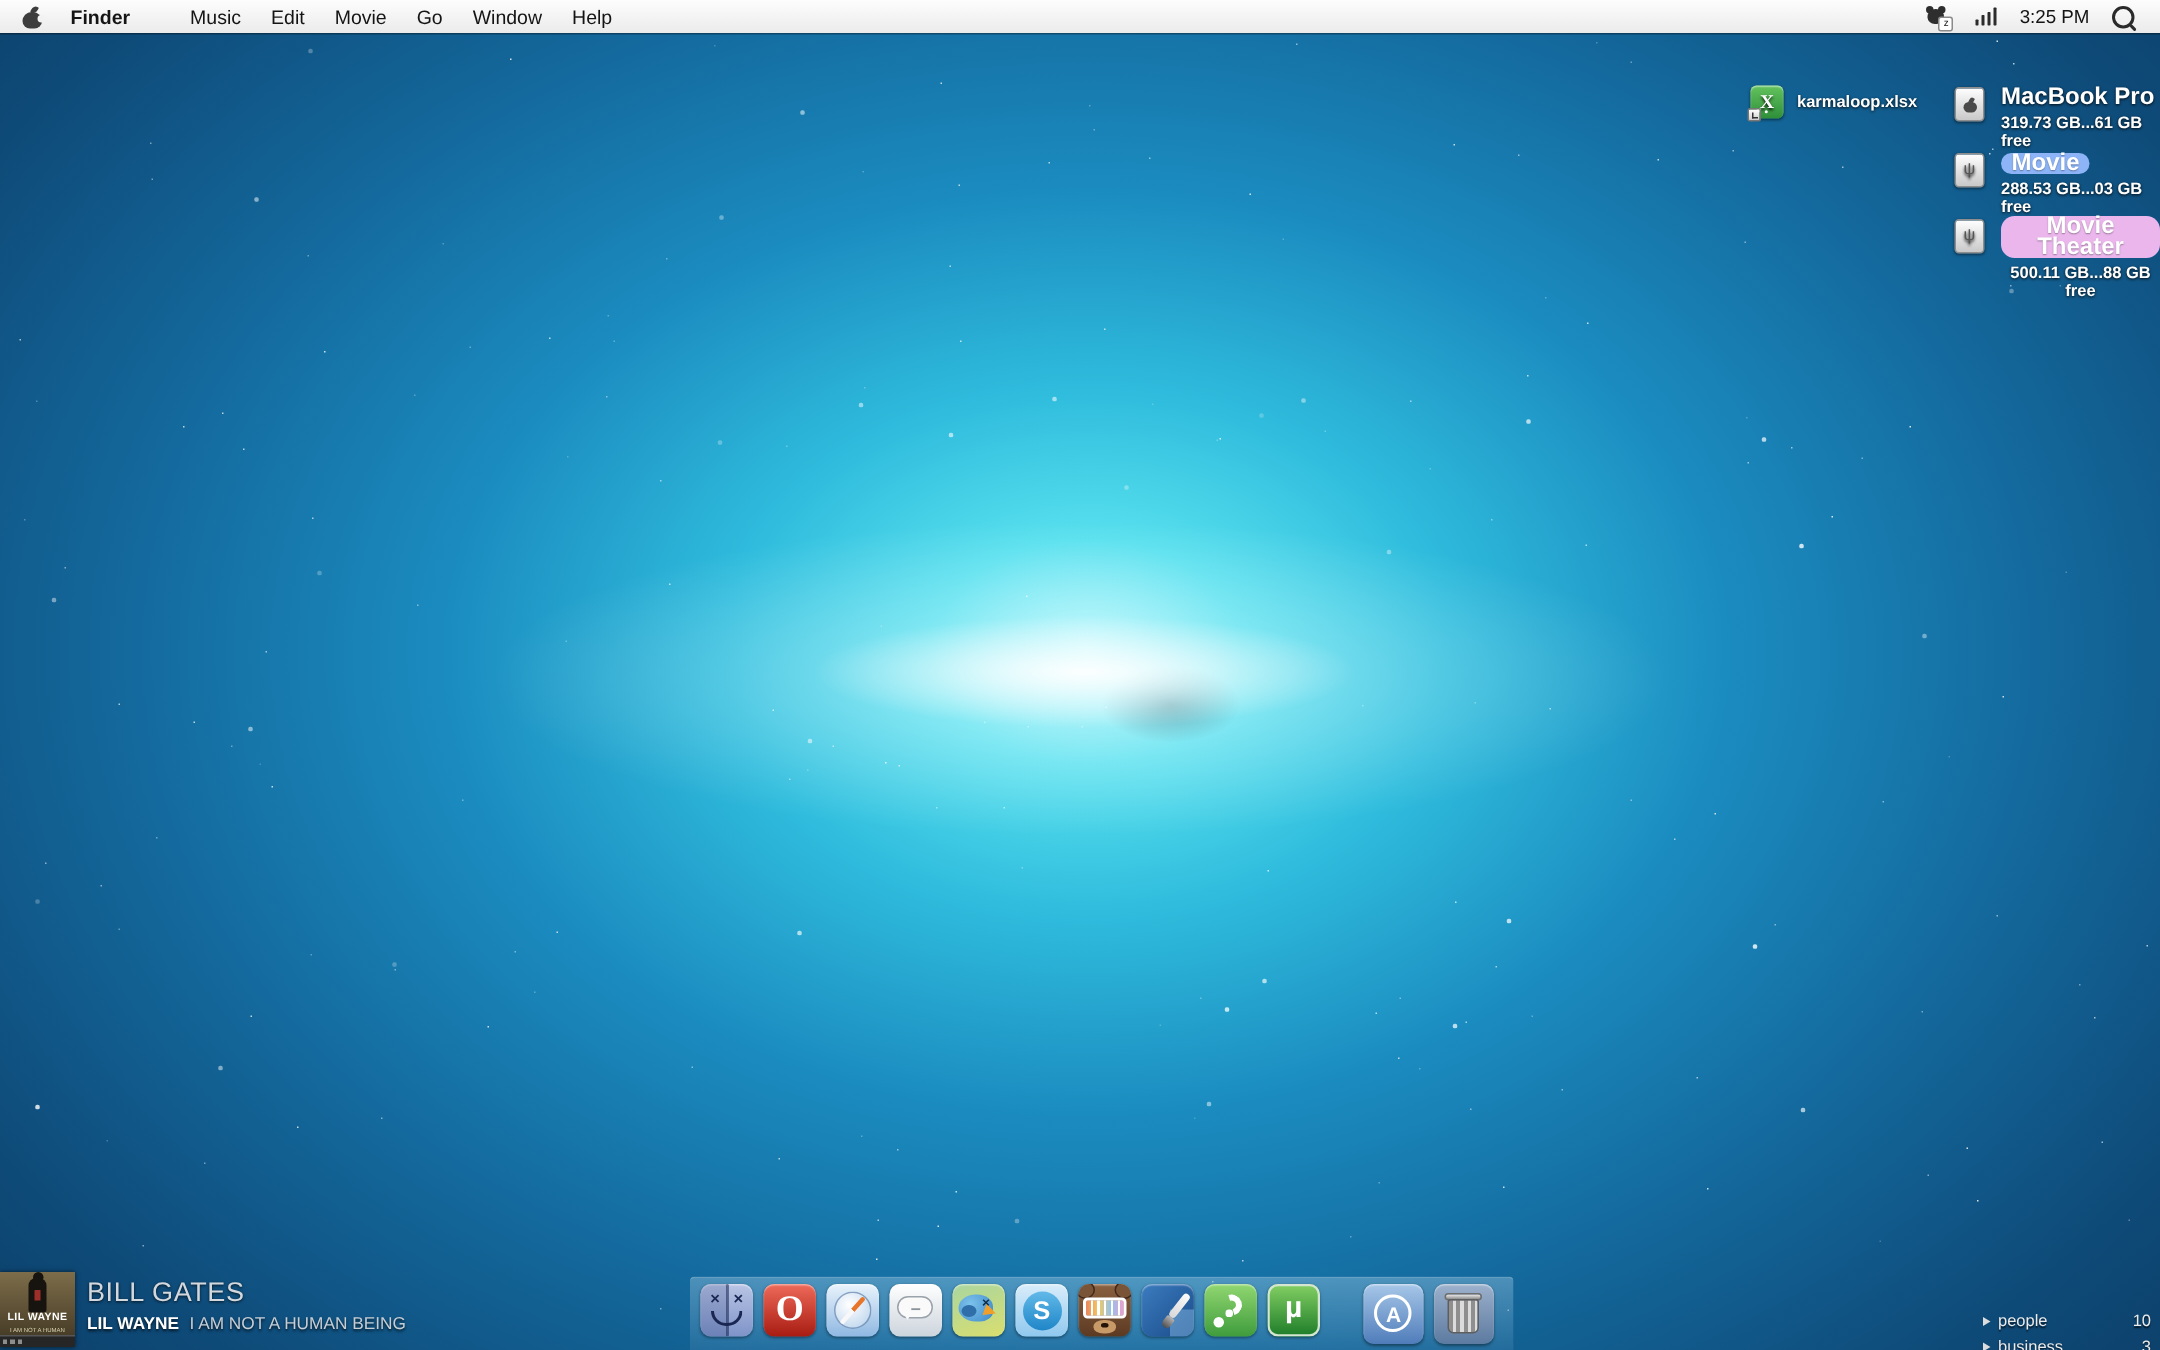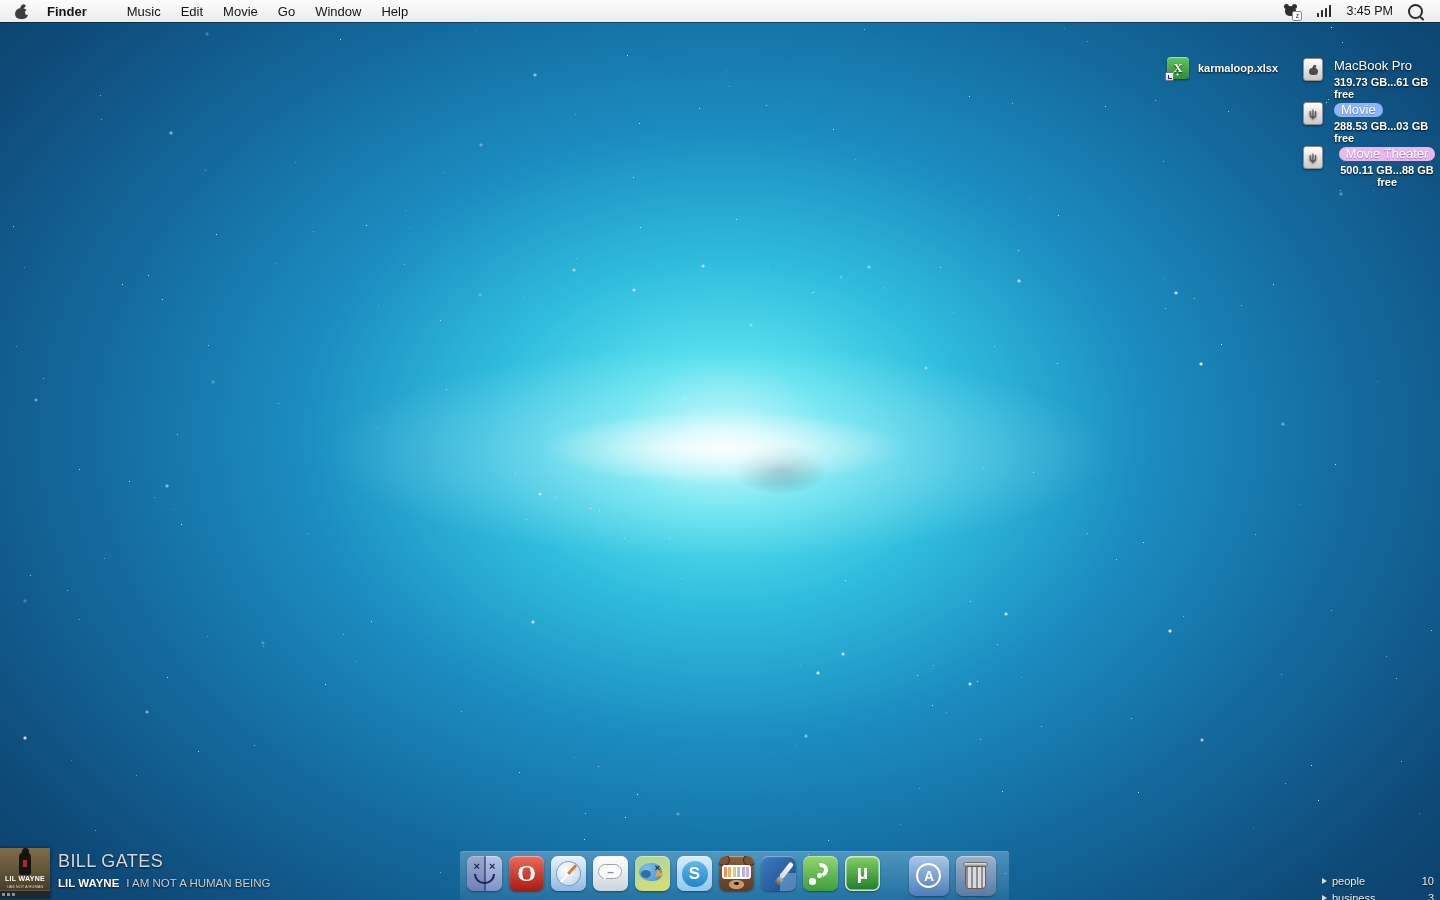--- a/index.html
+++ b/index.html
@@ -54,21 +54,21 @@
 
   .drive{left:1303px;}
   .drive-ic{width:18px;height:21px;background:linear-gradient(#fefefe,#c9c9c9);border:1px solid #8e8e8e;border-radius:3px;
     box-shadow:0 1px 2px rgba(0,0,0,.45);display:flex;align-items:center;justify-content:center;flex:none;}
   .usb-glyph{font-size:11px;color:#555;line-height:1;}
   .usb-glyph::before{content:"ψ";}
   .apple-mini{position:relative;width:9px;height:10px;}
   .apple-mini::before{content:"";position:absolute;left:0;top:3px;width:9px;height:7px;background:#4a4a4a;border-radius:4px;}
   .apple-mini::after{content:"";position:absolute;left:4px;top:0;width:3px;height:3.5px;background:#4a4a4a;border-radius:60% 10% 60% 10%;transform:rotate(28deg);}
   .drive-txt{margin-left:11px;margin-top:-2px;}
-  .drive-name{font-size:13px;font-weight:normal;line-height:14px;display:inline-block;}
+  .drive-name{font-size:16px;font-weight:bold;line-height:14px;display:inline-block;}
   .drive-name.pill{padding:0 7px;border-radius:9px;text-shadow:0 1px 1px rgba(0,0,0,.35);}
   .drive-info{font-size:11px;font-weight:bold;margin-top:2px;}
 
   
   .nowplaying{position:absolute;left:0;top:826px;display:flex;color:#fff;}
   .art{width:50px;height:50px;position:relative;background:linear-gradient(#7d6d4a,#3e3421);overflow:hidden;flex:none;box-shadow:0 0 3px rgba(0,0,0,.6);}
   .fig{position:absolute;left:19px;top:4px;width:12px;height:23px;background:#17140f;border-radius:5px 5px 2px 2px;}
   .fig::before{content:"";position:absolute;left:2.5px;top:-4px;width:7px;height:7px;background:#17140f;border-radius:50%;}
   .fig::after{content:"";position:absolute;left:4px;top:8px;width:4px;height:7px;background:#9c2f2a;}
   .art-title{position:absolute;left:0;right:0;top:27px;text-align:center;color:#fff;font-weight:bold;font-size:7px;letter-spacing:.3px;}
@@ -187,21 +187,21 @@
           <i class="ear r"></i>
           <i class="head"></i>
         <i class="z">z</i>
       </span>
       <span class="sig">
         <span class="b1"></span>
           <span class="b2"></span>
           <span class="b3"></span>
           <span class="b4"></span>
       </span>
-      <span class="mb-time">3:45 PM</span>
+      <span class="mb-time">3:25 PM</span>
       <span class="spot"></span>
     </span>
   </div>
 
   <div class="desktop">
     <div class="stars" id="stars1" style="box-shadow: rgba(255, 255, 255, 0.49) 980px 717px 0px 0px, rgba(255, 255, 255, 0.52) 1012px 81px 0px 0px, rgba(255, 255, 255, 0.49) 808px 832px 0px 0px, rgba(255, 255, 255, 0.6) 1116px 537px 0px 0px, rgba(255, 255, 255, 0.3) 377px 405px 0px 0px, rgba(255, 255, 255, 0.66) 917px 653px 0px 0px, rgba(255, 255, 255, 0.73) 627px 33px 0px 0px, rgba(255, 255, 255, 0.4) 104px 536px 0px 0px, rgba(255, 255, 255, 0.61) 1131px 696px 0px 0px, rgba(255, 255, 255, 0.23) 71px 738px 0px 0px, rgba(255, 255, 255, 0.73) 167px 655px 0px 0px, rgba(255, 255, 255, 0.37) 729px 64px 0px 0px, rgba(255, 255, 255, 0.48) 1255px 512px 0px 0px, rgba(255, 255, 255, 0.2) 173px 487px 0px 0px, rgba(255, 255, 255, 0.35) 313px 209px 0px 0px, rgba(255, 255, 255, 0.59) 997px 622px 0px 0px, rgba(255, 255, 255, 0.71) 970px 579px 0px 0px, rgba(255, 255, 255, 0.77) 845px 558px 0px 0px, rgba(255, 255, 255, 0.8) 216px 212px 0px 0px, rgba(255, 255, 255, 0.73) 639px 101px 0px 0px, rgba(255, 255, 255, 0.64) 633px 155px 0px 0px, rgba(255, 255, 255, 0.8) 1138px 770px 0px 0px, rgba(255, 255, 255, 0.56) 940px 245px 0px 0px, rgba(255, 255, 255, 0.75) 1326px 80px 0px 0px, rgba(255, 255, 255, 0.44) 994px 324px 0px 0px, rgba(255, 255, 255, 0.5) 43px 356px 0px 0px, rgba(255, 255, 255, 0.82) 1311px 743px 0px 0px, rgba(255, 255, 255, 0.27) 1377px 359px 0px 0px, rgba(255, 255, 255, 0.84) 1221px 322px 0px 0px, rgba(255, 255, 255, 0.5) 737px 449px 0px 0px, rgba(255, 255, 255, 0.24) 587px 395px 0px 0px, rgba(255, 255, 255, 0.71) 932px 683px 0px 0px, rgba(255, 255, 255, 0.84) 1273px 262px 0px 0px, rgba(255, 255, 255, 0.62) 977px 659px 0px 0px, rgba(255, 255, 255, 0.65) 79px 447px 0px 0px, rgba(255, 255, 255, 0.36) 444px 150px 0px 0px, rgba(255, 255, 255, 0.27) 1373px 168px 0px 0px, rgba(255, 255, 255, 0.7) 162px 277px 0px 0px, rgba(255, 255, 255, 0.27) 811px 271px 0px 0px, rgba(255, 255, 255, 0.3) 405px 188px 0px 0px, rgba(255, 255, 255, 0.48) 1005px 851px 0px 0px, rgba(255, 255, 255, 0.2) 796px 723px 0px 0px, rgba(255, 255, 255, 0.28) 538px 491px 0px 0px, rgba(255, 255, 255, 0.46) 100px 73px 0px 0px, rgba(255, 255, 255, 0.79) 1335px 442px 0px 0px, rgba(255, 255, 255, 0.64) 515px 451px 0px 0px, rgba(255, 255, 255, 0.28) 953px 290px 0px 0px, rgba(255, 255, 255, 0.84) 625px 795px 0px 0px, rgba(255, 255, 255, 0.67) 828px 818px 0px 0px, rgba(255, 255, 255, 0.27) 575px 92px 0px 0px, rgba(255, 255, 255, 0.56) 669px 516px 0px 0px, rgba(255, 255, 255, 0.26) 1064px 6px 0px 0px, rgba(255, 255, 255, 0.28) 295px 140px 0px 0px, rgba(255, 255, 255, 0.8) 833px 107px 0px 0px, rgba(255, 255, 255, 0.51) 1340px 168px 0px 0px, rgba(255, 255, 255, 0.47) 461px 689px 0px 0px, rgba(255, 255, 255, 0.49) 254px 723px 0px 0px, rgba(255, 255, 255, 0.62) 1401px 739px 0px 0px, rgba(255, 255, 255, 0.68) 1431px 608px 0px 0px, rgba(255, 255, 255, 0.42) 656px 459px 0px 0px, rgba(255, 255, 255, 0.77) 198px 729px 0px 0px, rgba(255, 255, 255, 0.6) 1375px 82px 0px 0px, rgba(255, 255, 255, 0.47) 1183px 594px 0px 0px, rgba(255, 255, 255, 0.53) 864px 7px 0px 0px, rgba(255, 255, 255, 0.76) 181px 502px 0px 0px, rgba(255, 255, 255, 0.32) 207px 614px 0px 0px, rgba(255, 255, 255, 0.35) 908px 448px 0px 0px, rgba(255, 255, 255, 0.52) 67px 568px 0px 0px, rgba(255, 255, 255, 0.37) 154px 475px 0px 0px, rgba(255, 255, 255, 0.68) 684px 375px 0px 0px, rgba(255, 255, 255, 0.56) 1165px 286px 0px 0px, rgba(255, 255, 255, 0.32) 800px 643px 0px 0px, rgba(255, 255, 255, 0.44) 404px 242px 0px 0px, rgba(255, 255, 255, 0.64) 208px 323px 0px 0px, rgba(255, 255, 255, 0.6) 1228px 89px 0px 0px, rgba(255, 255, 255, 0.3) 883px 265px 0px 0px, rgba(255, 255, 255, 0.56) 440px 298px 0px 0px, rgba(255, 255, 255, 0.45) 1087px 511px 0px 0px, rgba(255, 255, 255, 0.7) 148px 253px 0px 0px, rgba(255, 255, 255, 0.44) 343px 612px 0px 0px, rgba(255, 255, 255, 0.32) 1021px 655px 0px 0px, rgba(255, 255, 255, 0.65) 699px 86px 0px 0px, rgba(255, 255, 255, 0.71) 1018px 228px 0px 0px, rgba(255, 255, 255, 0.43) 136px 753px 0px 0px, rgba(255, 255, 255, 0.26) 1164px 256px 0px 0px, rgba(255, 255, 255, 0.34) 900px 802px 0px 0px, rgba(255, 255, 255, 0.39) 721px 462px 0px 0px, rgba(255, 255, 255, 0.61) 1328px 77px 0px 0px, rgba(255, 255, 255, 0.53) 1331px 588px 0px 0px, rgba(255, 255, 255, 0.71) 1342px 20px 0px 0px, rgba(255, 255, 255, 0.77) 1058px 193px 0px 0px, rgba(255, 255, 255, 0.38) 308px 511px 0px 0px, rgba(255, 255, 255, 0.23) 1299px 482px 0px 0px, rgba(255, 255, 255, 0.72) 366px 203px 0px 0px, rgba(255, 255, 255, 0.64) 13px 204px 0px 0px, rgba(255, 255, 255, 0.75) 969px 74px 0px 0px, rgba(255, 255, 255, 0.54) 555px 475px 0px 0px, rgba(255, 255, 255, 0.72) 640px 205px 0px 0px, rgba(255, 255, 255, 0.29) 726px 48px 0px 0px, rgba(255, 255, 255, 0.47) 624px 516px 0px 0px, rgba(255, 255, 255, 0.41) 685px 462px 0px 0px, rgba(255, 255, 255, 0.78) 637px 772px 0px 0px, rgba(255, 255, 255, 0.64) 1057px 341px 0px 0px, rgba(255, 255, 255, 0.35) 681px 556px 0px 0px, rgba(255, 255, 255, 0.72) 129px 459px 0px 0px, rgba(255, 255, 255, 0.69) 519px 750px 0px 0px, rgba(255, 255, 255, 0.78) 325px 662px 0px 0px, rgba(255, 255, 255, 0.3) 524px 275px 0px 0px, rgba(255, 255, 255, 0.35) 983px 446px 0px 0px, rgba(255, 255, 255, 0.49) 1285px 761px 0px 0px, rgba(255, 255, 255, 0.51) 1041px 704px 0px 0px, rgba(255, 255, 255, 0.67) 446px 367px 0px 0px, rgba(255, 255, 255, 0.47) 1163px 139px 0px 0px, rgba(255, 255, 255, 0.53) 1155px 78px 0px 0px, rgba(255, 255, 255, 0.77) 1143px 520px 0px 0px, rgba(255, 255, 255, 0.25) 855px 137px 0px 0px, rgba(255, 255, 255, 0.22) 773px 661px 0px 0px, rgba(255, 255, 255, 0.77) 1002px 769px 0px 0px, rgba(255, 255, 255, 0.38) 1087px 19px 0px 0px, rgba(255, 255, 255, 0.48) 526px 497px 0px 0px, rgba(255, 255, 255, 0.33) 919px 766px 0px 0px, rgba(255, 255, 255, 0.38) 205px 148px 0px 0px, rgba(255, 255, 255, 0.34) 1419px 791px 0px 0px, rgba(255, 255, 255, 0.28) 24px 245px 0px 0px, rgba(255, 255, 255, 0.83) 584px 817px 0px 0px, rgba(255, 255, 255, 0.54) 766px 83px 0px 0px, rgba(255, 255, 255, 0.59) 177px 412px 0px 0px, rgba(255, 255, 255, 0.44) 1281px 652px 0px 0px, rgba(255, 255, 255, 0.71) 736px 197px 0px 0px, rgba(255, 255, 255, 0.65) 585px 791px 0px 0px, rgba(255, 255, 255, 0.45) 263px 624px 0px 0px, rgba(255, 255, 255, 0.81) 340px 17px 0px 0px, rgba(255, 255, 255, 0.43) 440px 850px 0px 0px, rgba(255, 255, 255, 0.3) 576px 236px 0px 0px, rgba(255, 255, 255, 0.44) 278px 381px 0px 0px, rgba(255, 255, 255, 0.73) 122px 262px 0px 0px, rgba(255, 255, 255, 0.43) 1386px 634px 0px 0px, rgba(255, 255, 255, 0.72) 371px 599px 0px 0px, rgba(255, 255, 255, 0.57) 1194px 276px 0px 0px, rgba(255, 255, 255, 0.58) 1033px 450px 0px 0px, rgba(255, 255, 255, 0.3) 574px 735px 0px 0px, rgba(255, 255, 255, 0.4) 933px 643px 0px 0px, rgba(255, 255, 255, 0.57) 644px 850px 0px 0px, rgba(255, 255, 255, 0.3) 946px 690px 0px 0px, rgba(255, 255, 255, 0.64) 599px 488px 0px 0px, rgba(255, 255, 255, 0.29) 356px 639px 0px 0px, rgba(255, 255, 255, 0.21) 476px 8px 0px 0px, rgba(255, 255, 255, 0.53) 30px 553px 0px 0px, rgba(255, 255, 255, 0.64) 1396px 656px 0px 0px, rgba(255, 255, 255, 0.27) 276px 241px 0px 0px, rgba(255, 255, 255, 0.44) 1241px 283px 0px 0px, rgba(255, 255, 255, 0.22) 1253px 805px 0px 0px, rgba(255, 255, 255, 0.82) 813px 270px 0px 0px, rgba(255, 255, 255, 0.44) 101px 97px 0px 0px, rgba(255, 255, 255, 0.24) 378px 282px 0px 0px, rgba(255, 255, 255, 0.3) 16px 324px 0px 0px, rgba(255, 255, 255, 0.31) 409px 205px 0px 0px, rgba(255, 255, 255, 0.3) 1030px 176px 0px 0px, rgba(255, 255, 255, 0.84) 1331px 5px 0px 0px, rgba(255, 255, 255, 0.85) 1318px 778px 0px 0px, rgba(255, 255, 255, 0.55) 598px 744px 0px 0px, rgba(255, 255, 255, 0.21) 768px 247px 0px 0px, rgba(255, 255, 255, 0.5) 95px 808px 0px 0px, rgba(255, 255, 255, 0.36) 79px 597px 0px 0px, rgba(255, 255, 255, 0.74) 1105px 84px 0px 0px, rgba(255, 255, 255, 0.81) 590px 486px 0px 0px;"></div>
     <div class="stars" id="stars2" style="box-shadow: rgba(255, 255, 255, 0.74) 817px 650px 0px 0.5px, rgba(255, 255, 255, 0.49) 573px 247px 0px 0.5px, rgba(255, 255, 255, 0.25) 212px 359px 0px 0.5px, rgba(255, 255, 255, 0.8) 1169px 608px 0px 0.5px, rgba(255, 255, 255, 0.31) 677px 791px 0px 0.5px, rgba(255, 255, 255, 0.43) 35px 377px 0px 0.5px, rgba(255, 255, 255, 0.8) 24px 715px 0px 0.5px, rgba(255, 255, 255, 0.42) 868px 244px 0px 0.5px, rgba(255, 255, 255, 0.27) 206px 11px 0px 0.5px, rgba(255, 255, 255, 0.69) 1175px 270px 0px 0.5px, rgba(255, 255, 255, 0.35) 480px 122px 0px 0.5px, rgba(255, 255, 255, 0.32) 1340px 171px 0px 0.5px, rgba(255, 255, 255, 0.59) 633px 267px 0px 0.5px, rgba(255, 255, 255, 0.71) 1005px 591px 0px 0.5px, rgba(255, 255, 255, 0.63) 1201px 717px 0px 0.5px, rgba(255, 255, 255, 0.64) 532px 599px 0px 0.5px, rgba(255, 255, 255, 0.55) 702px 243px 0px 0.5px, rgba(255, 255, 255, 0.26) 262px 620px 0px 0.5px, rgba(255, 255, 255, 0.22) 840px 254px 0px 0.5px, rgba(255, 255, 255, 0.32) 750px 302px 0px 0.5px, rgba(255, 255, 255, 0.24) 24px 578px 0px 0.5px, rgba(255, 255, 255, 0.51) 539px 471px 0px 0.5px, rgba(255, 255, 255, 0.4) 1282px 401px 0px 0.5px, rgba(255, 255, 255, 0.28) 479px 272px 0px 0.5px, rgba(255, 255, 255, 0.67) 1018px 258px 0px 0.5px, rgba(255, 255, 255, 0.5) 166px 463px 0px 0.5px, rgba(255, 255, 255, 0.48) 805px 713px 0px 0.5px, rgba(255, 255, 255, 0.79) 1200px 341px 0px 0.5px, rgba(255, 255, 255, 0.5) 170px 110px 0px 0.5px, rgba(255, 255, 255, 0.7) 969px 661px 0px 0.5px, rgba(255, 255, 255, 0.37) 925px 345px 0px 0.5px, rgba(255, 255, 255, 0.64) 842px 631px 0px 0.5px, rgba(255, 255, 255, 0.47) 146px 689px 0px 0.5px, rgba(255, 255, 255, 0.52) 534px 52px 0px 0.5px;"></div>
 
     <div class="desk-row karma">
       <span class="xlsx-ic">

